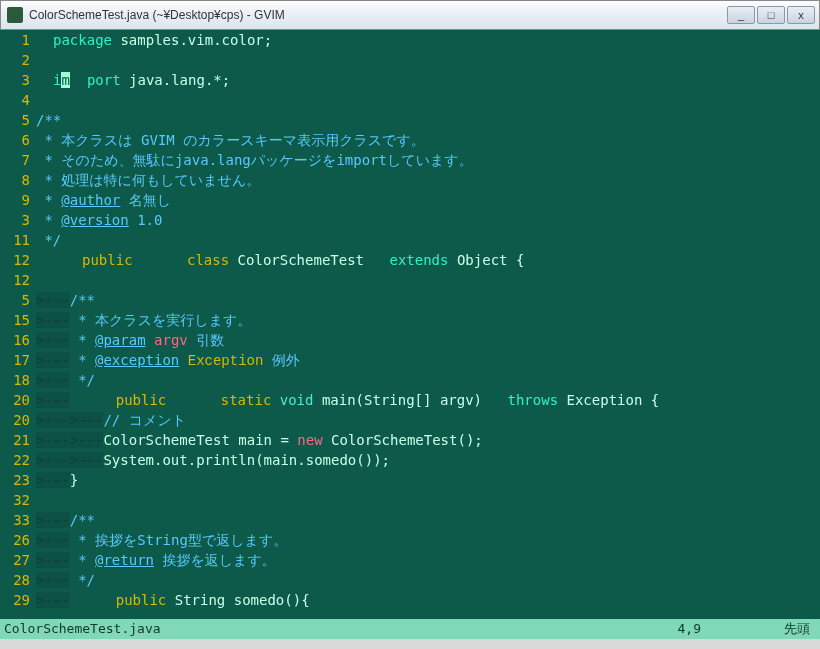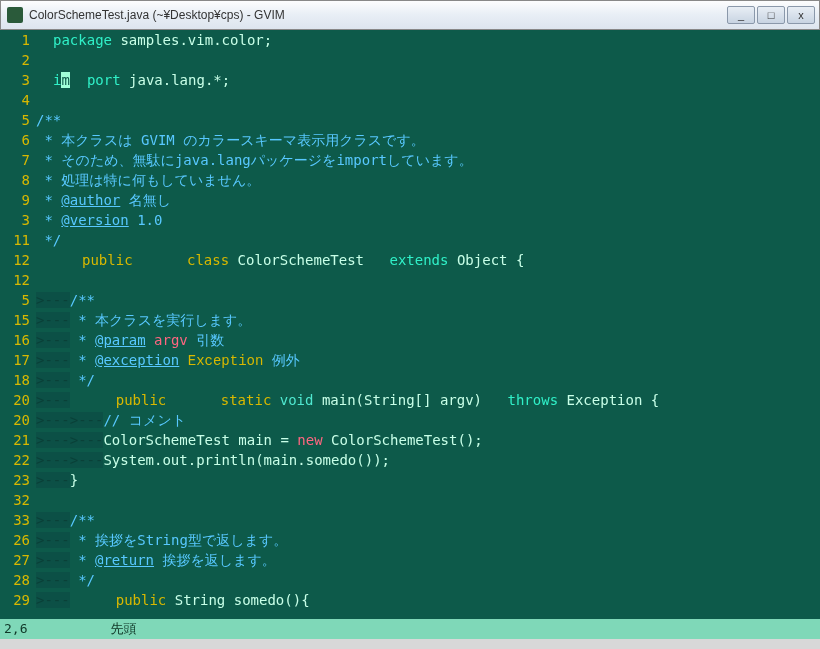--- a/index.html
+++ b/index.html
@@ -73,17 +73,18 @@
         <div class="line">33</div>
         <div class="line">26</div>
         <div class="line">27</div>
         <div class="line">28</div>
         <div class="line">29</div>
       </div>
     <div class="code" id="code"><div class="line"><span class="c-keyword">package</span><span> samples.vim.color;</span></div><div class="line"></div><div class="line"><span class="c-keyword">i</span><span class="cursor">m</span><span class="c-keyword">port</span><span> java.lang.*;</span></div><div class="line"></div><div class="line"><span class="c-comment">/**</span></div><div class="line"><span class="c-comment"> * 本クラスは GVIM のカラースキーマ表示用クラスです。</span></div><div class="line"><span class="c-comment"> * そのため、無駄にjava.langパッケージをimportしています。</span></div><div class="line"><span class="c-comment"> * 処理は特に何もしていません。</span></div><div class="line"><span class="c-comment"> * </span><span class="c-annot">@author</span><span class="c-comment"> 名無し</span></div><div class="line"><span class="c-comment"> * </span><span class="c-annot">@version</span><span class="c-comment"> 1.0</span></div><div class="line"><span class="c-comment"> */</span></div><div class="line"><span class="c-keyword2">public</span><span> </span><span class="c-keyword2">class</span><span> ColorSchemeTest </span><span class="c-keyword">extends</span><span> Object {</span></div><div class="line"></div><div class="line"><span class="c-marker">&gt;---</span><span class="c-comment">/**</span></div><div class="line"><span class="c-marker">&gt;---</span><span class="c-comment"> * 本クラスを実行します。</span></div><div class="line"><span class="c-marker">&gt;---</span><span class="c-comment"> * </span><span class="c-annot">@param</span><span class="c-comment"> </span><span class="c-string">argv</span><span class="c-comment"> 引数</span></div><div class="line"><span class="c-marker">&gt;---</span><span class="c-comment"> * </span><span class="c-annot">@exception</span><span class="c-comment"> </span><span class="c-exc">Exception</span><span class="c-comment"> 例外</span></div><div class="line"><span class="c-marker">&gt;---</span><span class="c-comment"> */</span></div><div class="line"><span class="c-marker">&gt;---</span><span class="c-keyword2">public</span><span> </span><span class="c-keyword2">static</span><span> </span><span class="c-type">void</span><span> main(String[] argv) </span><span class="c-keyword">throws</span><span> Exception {</span></div><div class="line"><span class="c-marker">&gt;---&gt;---</span><span class="c-comment">// コメント</span></div><div class="line"><span class="c-marker">&gt;---&gt;---</span><span>ColorSchemeTest main = </span><span class="c-string">new</span><span> ColorSchemeTest();</span></div><div class="line"><span class="c-marker">&gt;---&gt;---</span><span>System.out.println(main.somedo());</span></div><div class="line"><span class="c-marker">&gt;---</span><span>}</span></div><div class="line"></div><div class="line"><span class="c-marker">&gt;---</span><span class="c-comment">/**</span></div><div class="line"><span class="c-marker">&gt;---</span><span class="c-comment"> * 挨拶をString型で返します。</span></div><div class="line"><span class="c-marker">&gt;---</span><span class="c-comment"> * </span><span class="c-annot">@return</span><span class="c-comment"> 挨拶を返します。</span></div><div class="line"><span class="c-marker">&gt;---</span><span class="c-comment"> */</span></div><div class="line"><span class="c-marker">&gt;---</span><span class="c-keyword2">public</span><span> String somedo(){</span></div></div>
   </div>
 
   <div class="statusbar">
-    <span class="status-pos">2,6</span>
+    <span class="status-file">ColorSchemeTest.java</span>
+    <span class="status-pos">4,9</span>
     <span class="status-mode">先頭</span>
   </div>
   <div class="bottom-pad"></div>
 </div>
 
 </body></html>

